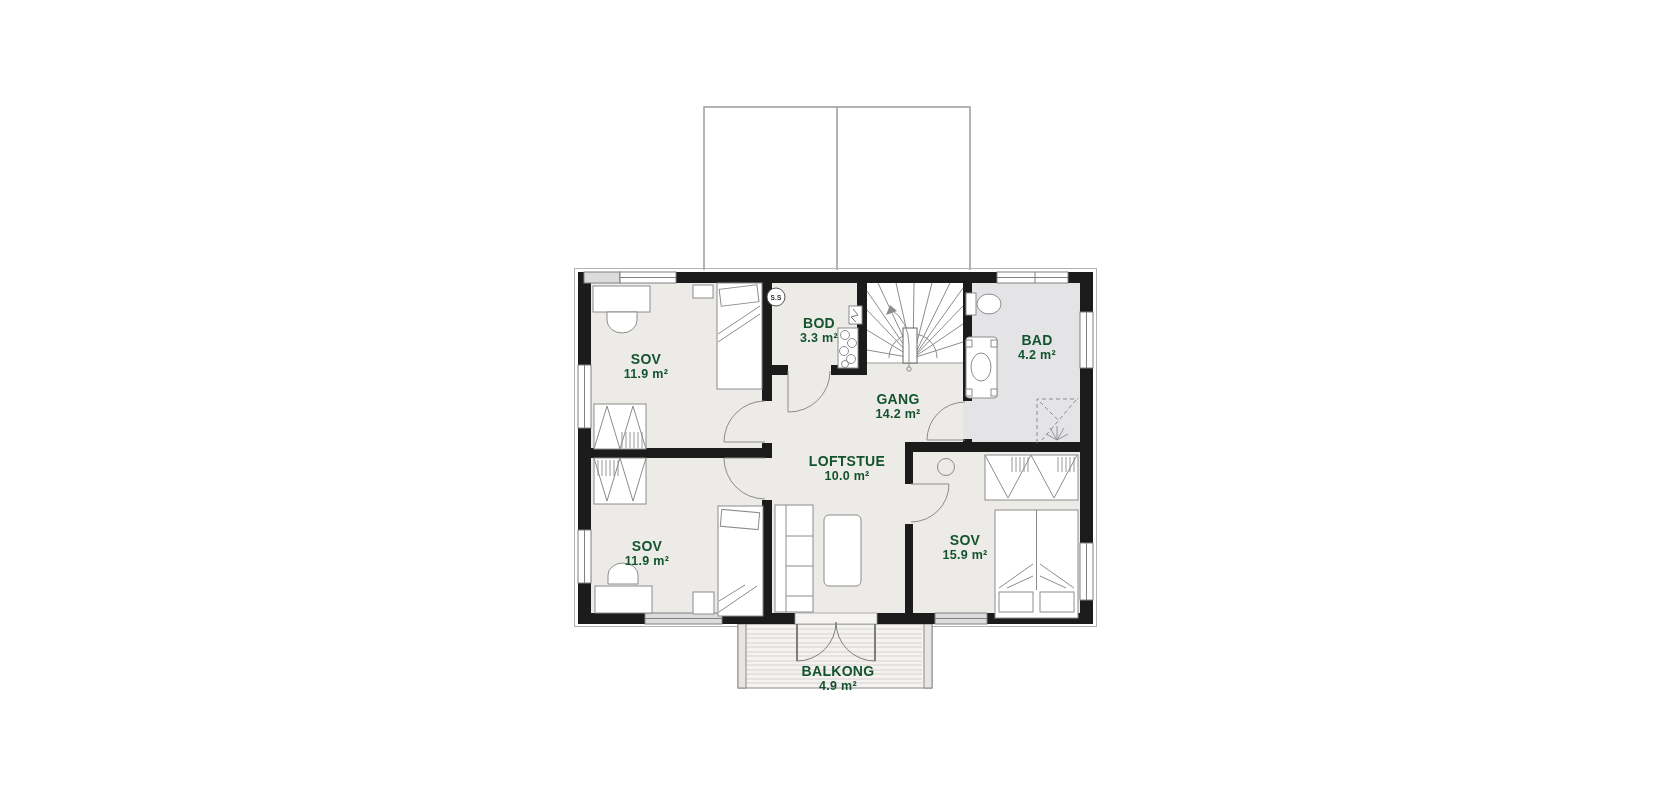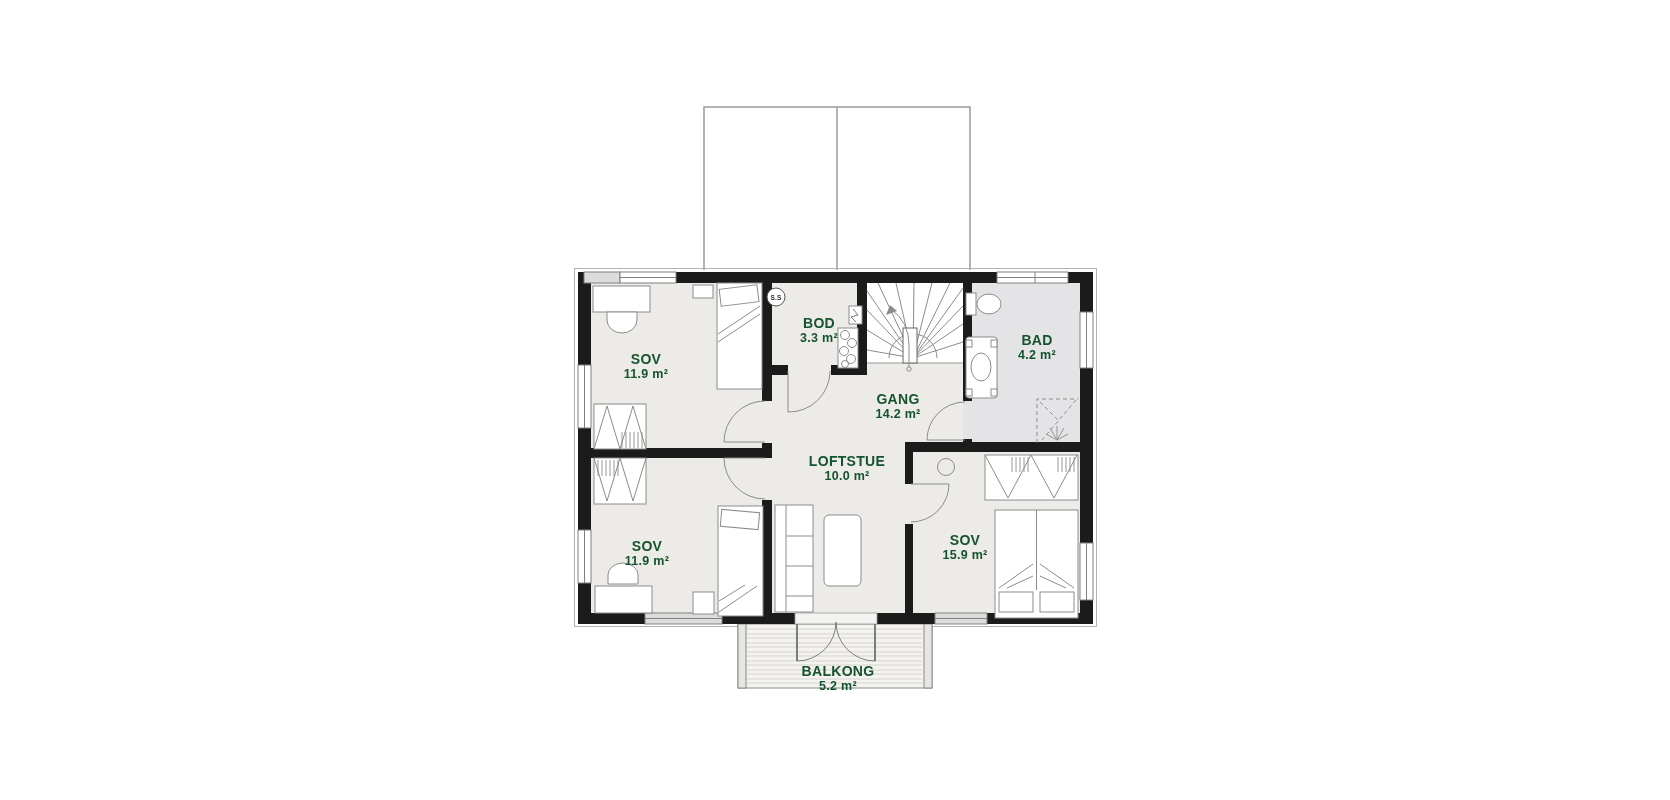--- a/index.html
+++ b/index.html
@@ -337,18 +337,18 @@
   <div class="room-label" style="left:847px;top:468px">
     <span class="rn">LOFTSTUE</span>
     <span class="ra">10.0 m²</span>
   </div>
   <div class="room-label" style="left:965px;top:547px">
     <span class="rn">SOV</span>
     <span class="ra">15.9 m²</span>
   </div>
   <div class="room-label" style="left:838px;top:678px">
     <span class="rn">BALKONG</span>
-    <span class="ra">5.2 m²</span>
+    <span class="ra">4.9 m²</span>
   </div>
 
   <div class="ss-label" style="left:776px;top:297px">S.S</div>
 
 </div>
 
 </body></html>

